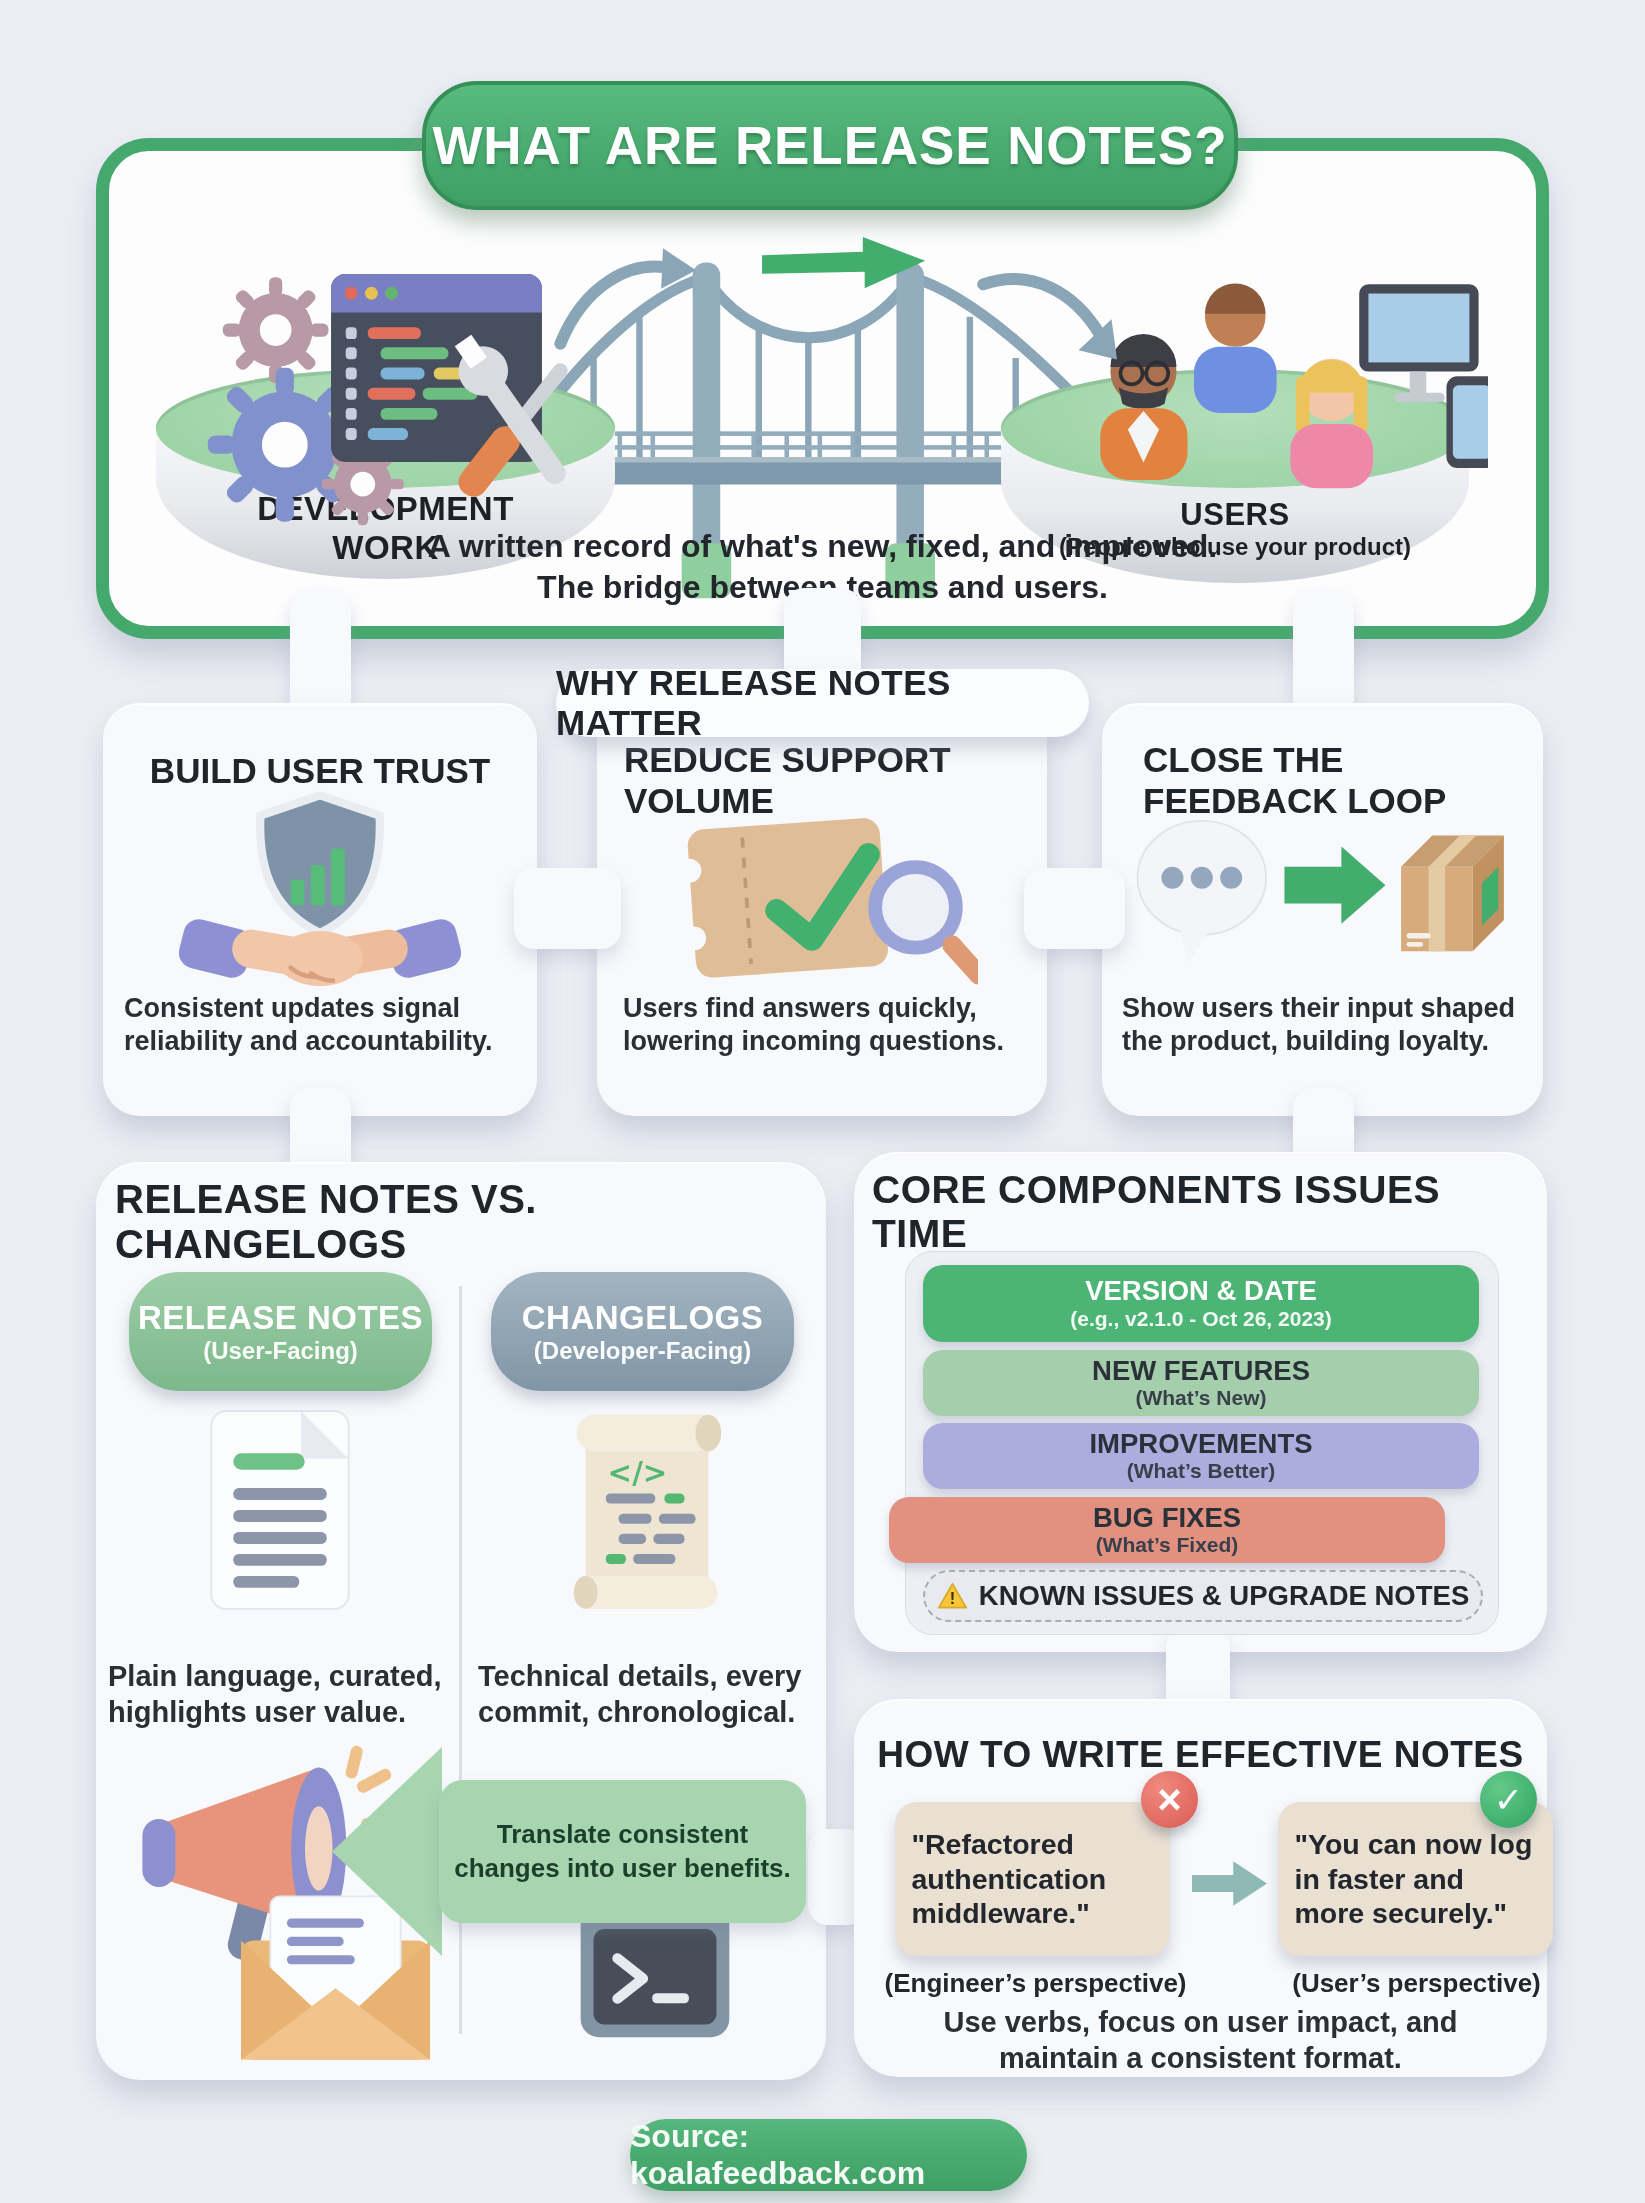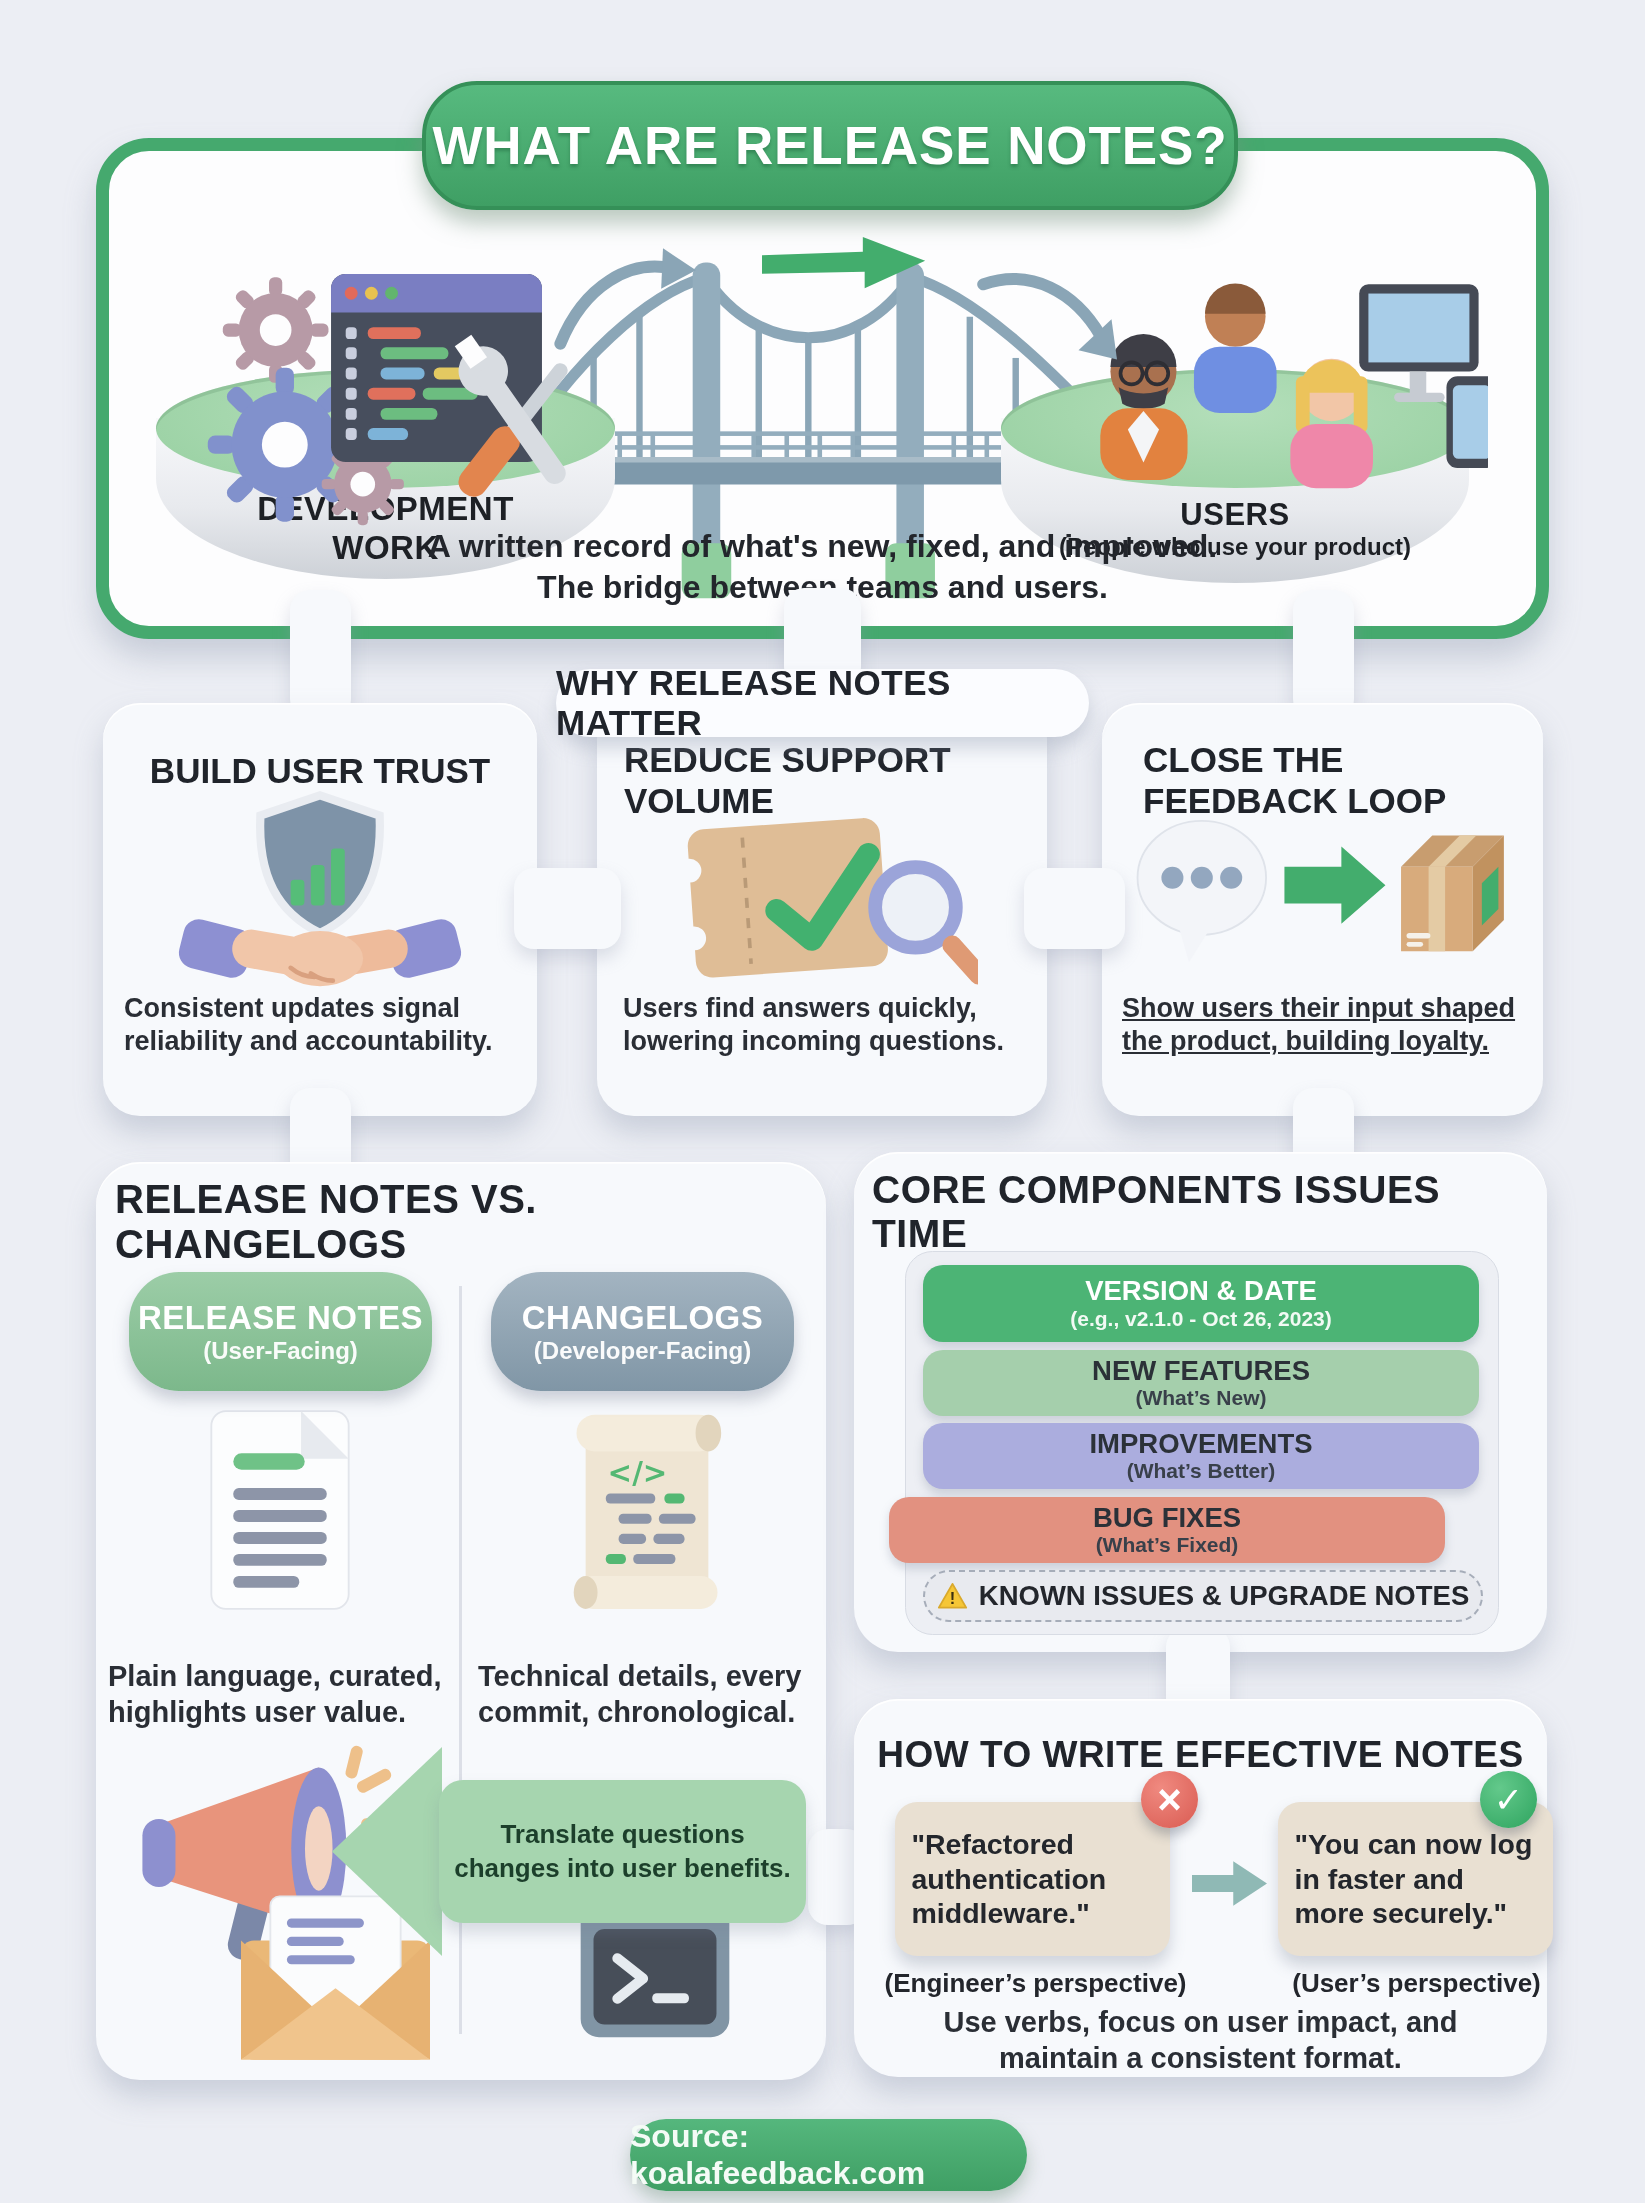--- a/index.html
+++ b/index.html
@@ -297,21 +297,21 @@
       <rect x="30" y="46" width="18" height="92" fill="#e4cba4"></rect>
       <polygon points="30,46 64,12 82,12 48,46" fill="#e4cba4"></polygon>
       <polygon points="88,64 106,46 106,92 88,110" fill="#43ad6d"></polygon>
       <rect x="6" y="118" width="26" height="6" rx="3" fill="#f5f1ea"></rect>
       <rect x="6" y="128" width="18" height="5" rx="2.5" fill="#f5f1ea"></rect>
     </g>
   </svg>
 
   <div class="abs ctr body-txt" style="left:124px;top:981px;width:395px;height:88px;font-size:27px;z-index:2;">Consistent updates signal reliability and accountability.</div>
   <div class="abs ctr body-txt" style="left:623px;top:981px;width:399px;height:88px;font-size:27px;z-index:2;">Users find answers quickly, lowering incoming questions.</div>
-  <div class="abs ctr body-txt" style="left:1122px;top:981px;width:400px;height:88px;font-size:27px;z-index:2;text-decoration:underline;">Show users their input shaped the product, building loyalty.</div>
+  <div class="abs ctr body-txt" style="left:1122px;top:981px;width:400px;height:88px;font-size:27px;z-index:2;">Show users their input shaped the product, building loyalty.</div>
 
   <div class="abs card" style="left:96px;top:1162px;width:730px;height:918px;"></div>
   <div class="abs ctr h2" style="left:115px;top:1194px;width:693px;height:55px;font-size:40px;z-index:2;">RELEASE NOTES VS. CHANGELOGS</div>
   <div class="abs divider-v" style="left:459px;top:1286px;width:2.8px;height:748px;z-index:2;"></div>
 
   <div class="abs vs-pill ctr col" style="left:129px;top:1272px;width:303px;height:119px;background:linear-gradient(180deg,#9ccda7,#7cb88b);z-index:3;">
     <div class="t">RELEASE NOTES</div>
     <div class="s">(User-Facing)</div>
   </div>
   <div class="abs vs-pill ctr col" style="left:491px;top:1272px;width:303px;height:119px;background:linear-gradient(180deg,#a3b4c1,#8096a6);z-index:3;">
@@ -345,21 +345,21 @@
       <rect x="102" y="146" width="34" height="11" rx="5" fill="#8d95a8"></rect>
     <rect x="50" y="168" width="22" height="11" rx="5" fill="#54b873"></rect>
       <rect x="80" y="168" width="46" height="11" rx="5" fill="#8d95a8"></rect>
   </svg>
 
   <div class="abs ctr body-txt" style="left:108px;top:1635px;width:340px;height:119px;font-size:29px;z-index:2;">Plain language, curated, highlights user value.</div>
   <div class="abs ctr body-txt" style="left:478px;top:1635px;width:331px;height:119px;font-size:29px;z-index:2;">Technical details, every commit, chronological.</div>
 
   <div class="abs arrow-head-left" style="left:332px;top:1747px;width:110px;height:209px;z-index:4;"></div>
   <div class="abs arrow-banner ctr col arrow-banner-txt" style="left:439px;top:1780px;width:367px;height:143px;z-index:4;">
-    <div>Translate questions</div>
+    <div>Translate consistent</div>
     <div>changes into user benefits.</div>
   </div>
 
   <svg class="abs" style="left:124px;top:1740px;z-index:3;" width="294" height="248" viewBox="0 0 320 270">
     <rect x="120" y="150" width="34" height="90" rx="16" fill="#7b88a8" transform="rotate(14 137 195)"></rect>
     <polygon points="38,92 212,30 212,206 38,150" fill="#e8947c"></polygon>
     <rect x="20" y="86" width="36" height="74" rx="18" fill="#8d90cf"></rect>
     <ellipse cx="212" cy="118" rx="30" ry="88" fill="#8d90cf"></ellipse>
     <ellipse cx="212" cy="118" rx="15" ry="46" fill="#f3d4c2"></ellipse>
     <rect x="252" y="38" width="40" height="13" rx="6" fill="#eec08a" transform="rotate(-28 272 44)"></rect>

